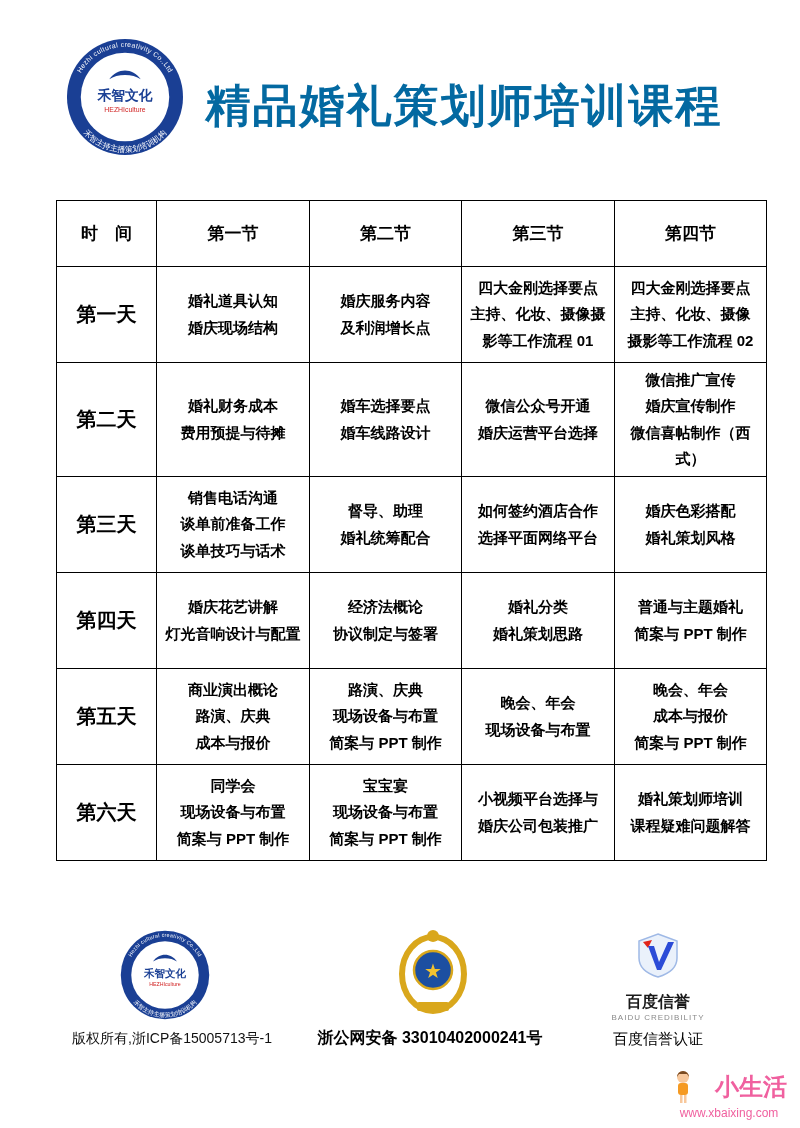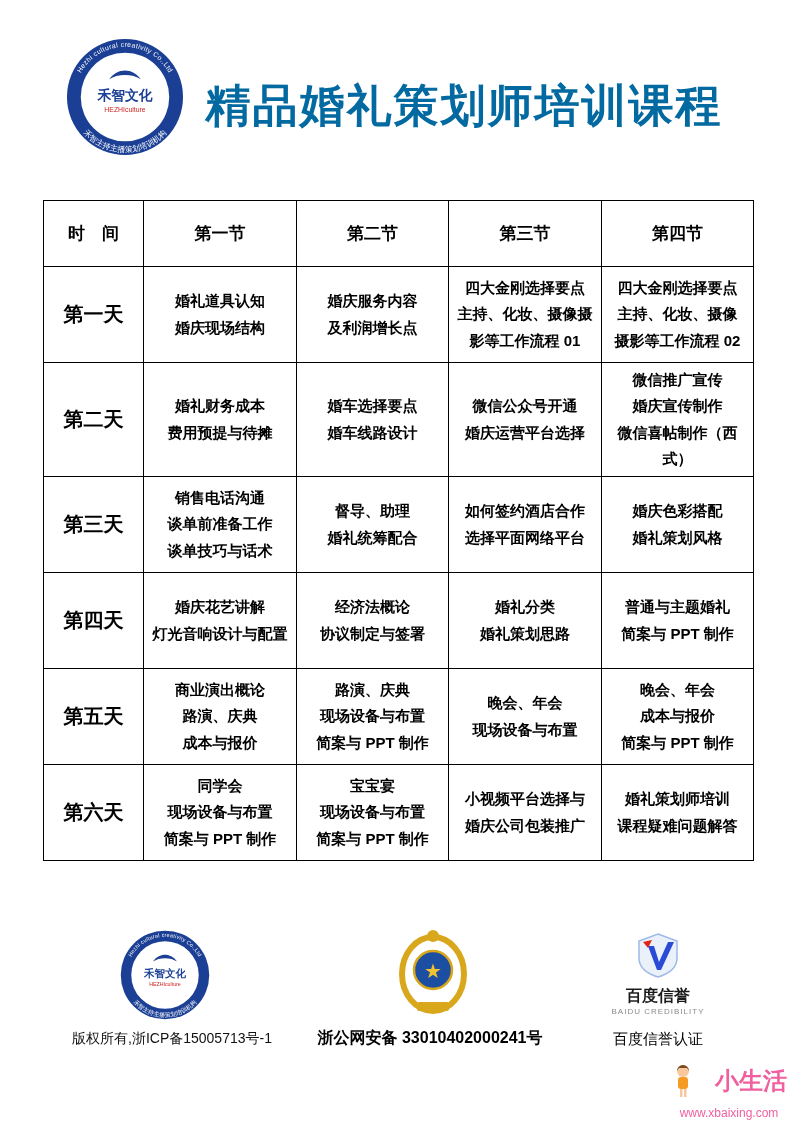--- a/index.html
+++ b/index.html
@@ -13,21 +13,21 @@
   
   .header-seal { position:absolute; left:66px; top:38px; }
   .page-title {
     position:absolute; left:178px; top:76px; width:572px;
     text-align:center; font-size:45px; font-weight:bold;
     letter-spacing:2px; color:#0369a1;
   }
 
   
   table.schedule {
-    position:absolute; left:43px; top:200px; width:710px;
+    position:absolute; left:56px; top:200px; width:710px;
     border-collapse:collapse; table-layout:fixed;padding-left:36px;
   }
   .schedule th, .schedule td {
     border:1px solid #000; text-align:center; vertical-align:middle;
     color:#000; padding:4px 3px;
   }
   .schedule thead tr { height:66px; }
   .schedule thead th { font-size:17px; font-weight:bold; }
   .schedule tbody tr { height:96px; }
   .schedule tbody th { font-size:20px; font-weight:bold; }
@@ -42,35 +42,35 @@
     position:absolute; left:72px; top:1030px; font-size:14px; color:#111;
   }
   .police-badge { position:absolute; left:396px; top:928px; }
   .police-record {
     position:absolute; left:300px; top:1028px; width:260px;
     text-align:center; font-size:16px; font-weight:bold; color:#000;
   }
   .baidu-block {
     position:absolute; left:600px; top:932px; width:116px; text-align:center;
   }
-  .baidu-name { font-size:16px; font-weight:bold; color:#1a1a1a; margin-top:4px; }
+  .baidu-name { font-size:16px; font-weight:bold; color:#1a1a1a; margin-top:10px; }
   .baidu-sub { font-size:8px; color:#8a8a8a; letter-spacing:1px; }
   .baidu-cert {
     position:absolute; left:600px; top:1030px; width:116px;
     text-align:center; font-size:15px; color:#000000;
   }
 
   
   .watermark {
     position:absolute; right:8px; bottom:8px; width:126px;
     text-align:center; color:#f0609f;
   }
   .wm-row { display:flex; align-items:center; justify-content:center; gap:20px; }
   .wm-name { font-size:24px; font-weight:bold; color:#f0609f; }
-  .wm-url { font-size:12px; color:#f0609f; margin-top:7px; }
+  .wm-url { font-size:12px; color:#f0609f; margin-top:1px; }
 </style>
 </head>
 <body>
 
 <div class="page">
 
   <svg class="header-seal" width="118" height="118" viewBox="0 0 120 120">
     <circle cx="60" cy="60" r="59" fill="#1a3f94"></circle>
     <circle cx="60" cy="60" r="45" fill="#ffffff"></circle>
     <defs>

